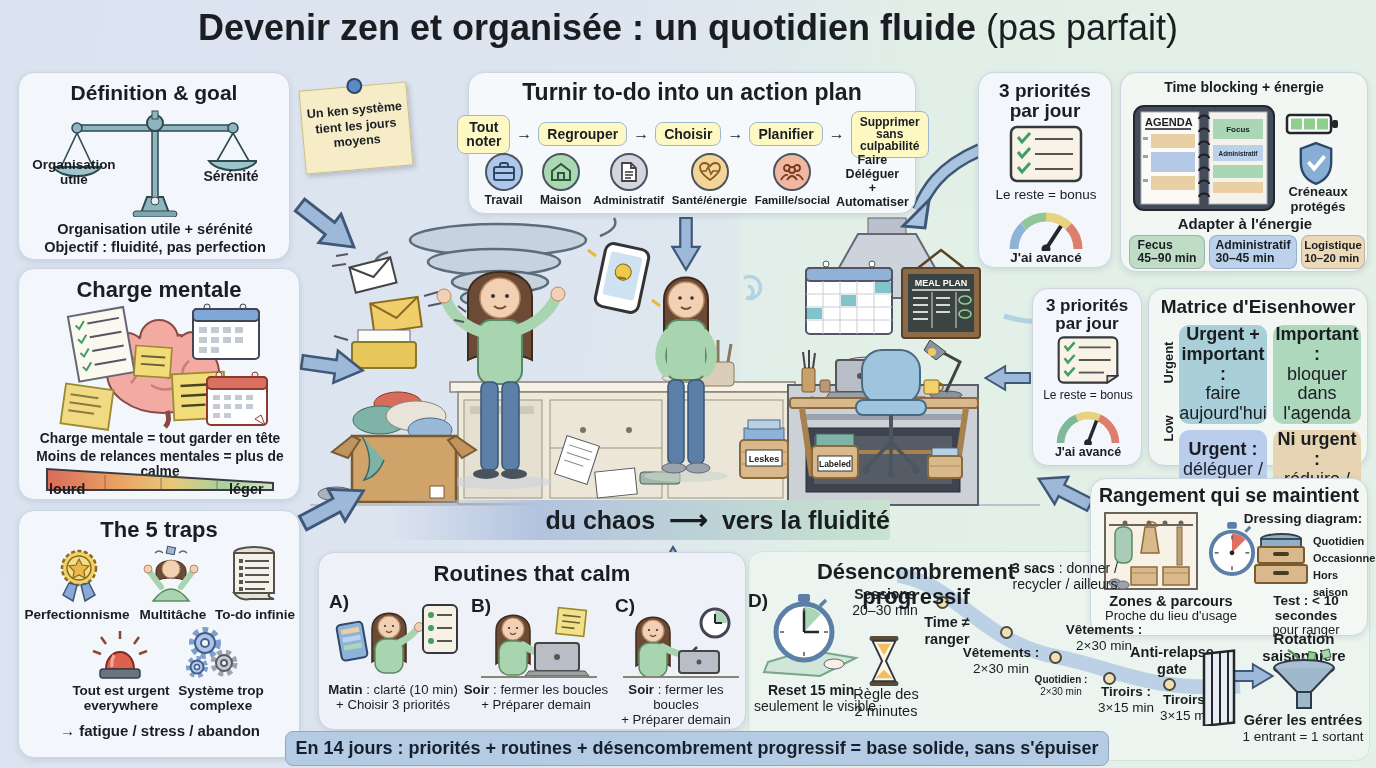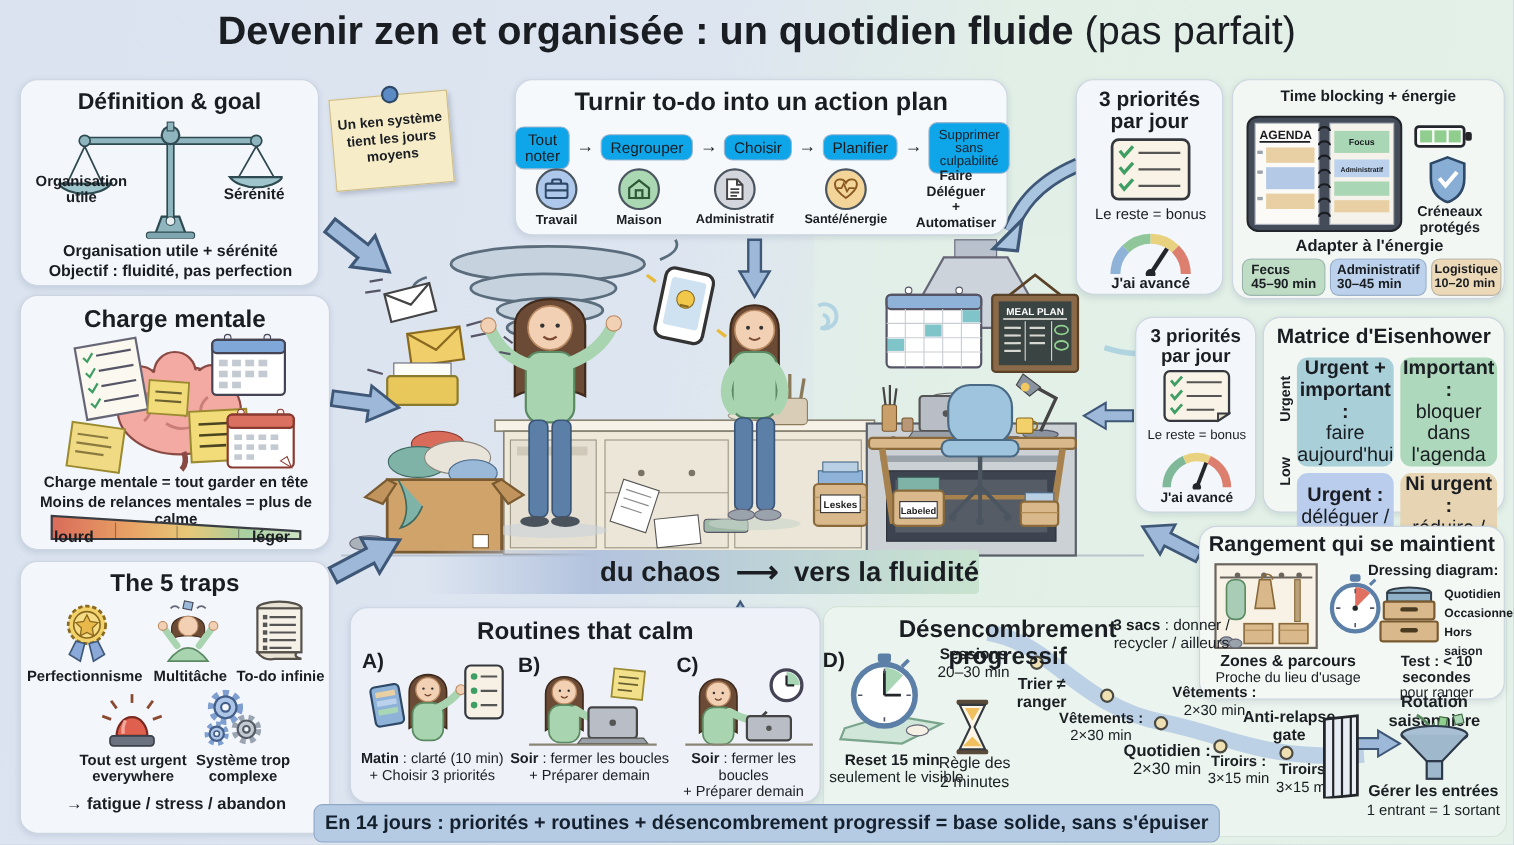--- a/index.html
+++ b/index.html
@@ -7,22 +7,22 @@
     background:linear-gradient(100deg,#dbe3f0 0%,#dde5f0 44%,#e1efe6 62%,#e4f1e8 100%);
     font-family:"Liberation Sans",sans-serif;color:#1a1d22}
   .panel{position:absolute;background:#f3f6fa;border:1.6px solid #ccd5e0;border-radius:16px;
     box-shadow:0 2px 6px rgba(50,70,100,.13);box-sizing:border-box}
   .t{position:absolute;line-height:1.12}
   .b{font-weight:700}
   .ctr{text-align:center}
   .pre{white-space:pre-line}
   svg{display:block}
   .ptitle{font-weight:700;text-align:center;width:100%;position:absolute}
-  .stepchip{background:#0ea5e9;border:1px solid #9fb6cf;border-radius:8px;padding:4px 8px;
-    font-weight:400;font-size:14px;text-align:center;line-height:1.02;white-space:pre-line}
+  .stepchip{background:#fef9c3;border:1px solid #9fb6cf;border-radius:8px;padding:4px 8px;
+    font-weight:700;font-size:14px;text-align:center;line-height:1.02;white-space:pre-line}
   .steparrow{font-size:16px;font-weight:700}
   .catcircle{width:38px;height:38px;border-radius:50%;border:2px solid #4a5560;margin:0 auto;
     display:flex;align-items:center;justify-content:center;box-sizing:border-box}
   .catlabel{font-weight:700;font-size:12px;text-align:center;margin-top:3px;line-height:1.05}
   .chip{position:absolute;border-radius:8px;display:flex;align-items:center;justify-content:center;
     font-weight:700;text-align:left;line-height:1.1;border:1px solid rgba(70,90,120,.3);white-space:pre-line}
   .dot{position:absolute;width:13px;height:13px;border-radius:50%;background:#efe0b4;
     border:2px solid #4a4a42;box-sizing:border-box;z-index:6}
   .quad{border-radius:10px;display:flex;flex-direction:column;align-items:center;justify-content:center;
     font-size:18px;text-align:center;line-height:1.1}
@@ -553,20 +553,31 @@
       </div>
       <div style="width:90px">
         <div class="catcircle" style="background:#f3d59a">
           <svg width="22" height="20" viewBox="0 0 22 20">
               <path d="M11,18 C4,13 1,9 1,5.5 C1,2.8 3.2,1 5.6,1 C7.8,1 9.8,2.4 11,4.4 C12.2,2.4 14.2,1 16.4,1 C18.8,1 21,2.8 21,5.5 C21,9 18,13 11,18 Z" fill="none" stroke="#8a5a20" stroke-width="1.8"></path>
               <path d="M3,9 h4 l2,-4 l3,7 l2,-3 h5" fill="none" stroke="#8a5a20" stroke-width="1.6"></path>
             </svg>
         </div>
         <div class="catlabel" style="font-size:11.5px">Santé/énergie</div>
       </div>
+      <div style="width:90px">
+        <div class="catcircle" style="background:#f0b8a0">
+          <svg width="24" height="18" viewBox="0 0 24 18">
+              <circle cx="7" cy="5" r="3" fill="none" stroke="#7a3a20" stroke-width="1.8"></circle>
+              <circle cx="17" cy="5" r="3" fill="none" stroke="#7a3a20" stroke-width="1.8"></circle>
+              <circle cx="12" cy="7" r="3" fill="#f0b8a0" stroke="#7a3a20" stroke-width="1.8"></circle>
+              <path d="M1,17 q3,-6 7,-5 M23,17 q-3,-6 -7,-5 M7,17 q5,-8 10,0" fill="none" stroke="#7a3a20" stroke-width="1.8"></path>
+            </svg>
+        </div>
+        <div class="catlabel" style="font-size:11.5px">Famille/social</div>
+      </div>
       <div style="width:84px">
         <div class="t b ctr pre" style="position:static;font-size:12.5px;line-height:1.12">Faire
 Déléguer
 +
 Automatiser</div>
       </div>
     </div>
   </div>
 
   <div class="panel" style="left:978px;top:72px;width:134px;height:196px;z-index:5">
@@ -870,42 +881,42 @@
     <path d="M10,8 L24,8 L17,20 Z" fill="#f0c060"></path>
     <path d="M8,44 L26,44 L17,35 Z" fill="#f0c060"></path>
   </svg>
   <div class="declab pre" style="left:836px;top:686px;width:100px;font-size:14.5px">Règle des
 2 minutes</div>
 
   <div class="declab" style="left:840px;top:586px;width:90px;font-size:14px">
     <div class="b">Sessions</div>
     <div>20–30 min</div>
   </div>
-  <div class="declab b pre" style="left:908px;top:614px;width:78px;font-size:14.5px">Trier ≠
+  <div class="declab b pre" style="left:908px;top:614px;width:78px;font-size:14.5px">Time ≠
 ranger</div>
   <div class="declab" style="left:985px;top:560px;width:160px;font-size:14px">
     <span class="b">3 sacs</span><span class="pre"> : donner /
 recycler / ailleurs</span>
   </div>
 
   <div class="dot" style="left:936px;top:596px"></div>
   <div class="dot" style="left:1000px;top:626px"></div>
   <div class="dot" style="left:1049px;top:651px"></div>
   <div class="dot" style="left:1103px;top:672px"></div>
   <div class="dot" style="left:1163px;top:678px"></div>
 
   <div class="declab" style="left:945px;top:645px;width:112px;font-size:13.5px">
     <div class="b">Vêtements :</div>
     <div>2×30 min</div>
   </div>
   <div class="declab" style="left:1048px;top:622px;width:112px;font-size:13.5px">
     <div class="b">Vêtements :</div>
     <div>2×30 min</div>
   </div>
-  <div class="declab" style="left:1006px;top:674px;width:110px;font-size:15px">
+  <div class="declab" style="left:1006px;top:674px;width:110px;font-size:10px">
     <div class="b">Quotidien :</div>
     <div>2×30 min</div>
   </div>
   <div class="declab" style="left:1078px;top:684px;width:96px;font-size:13.5px">
     <div class="b">Tiroirs :</div>
     <div>3×15 min</div>
   </div>
   <div class="declab" style="left:1140px;top:692px;width:96px;font-size:13.5px">
     <div class="b">Tiroirs :</div>
     <div>3×15 min</div>

